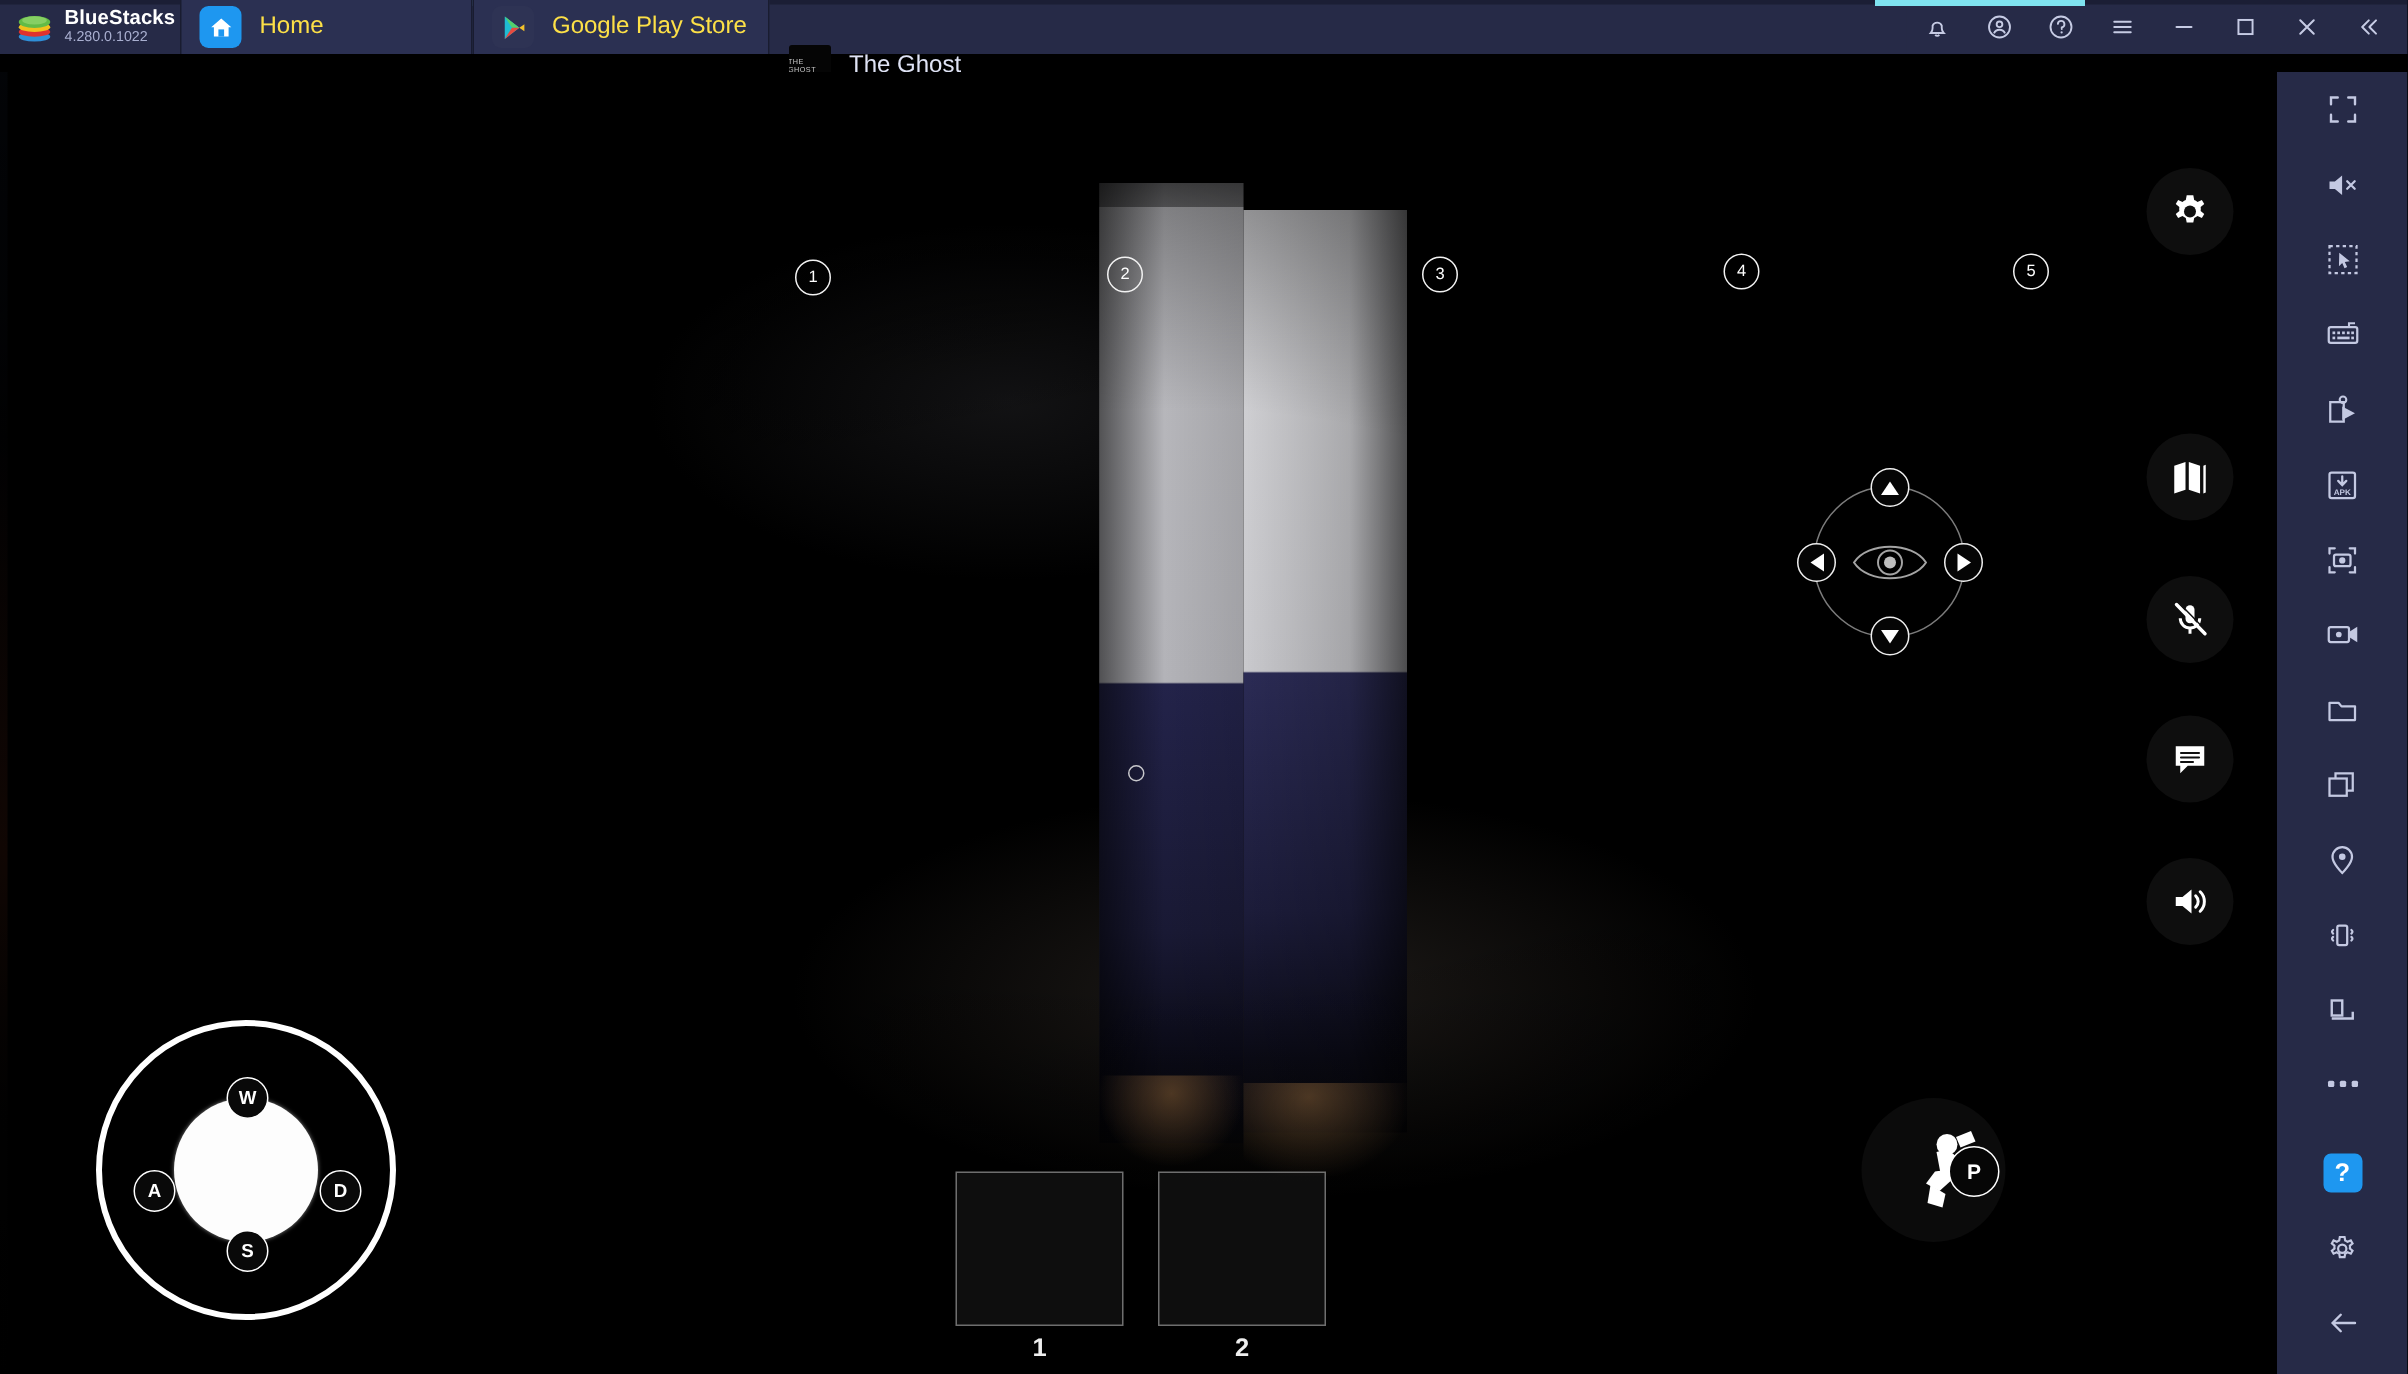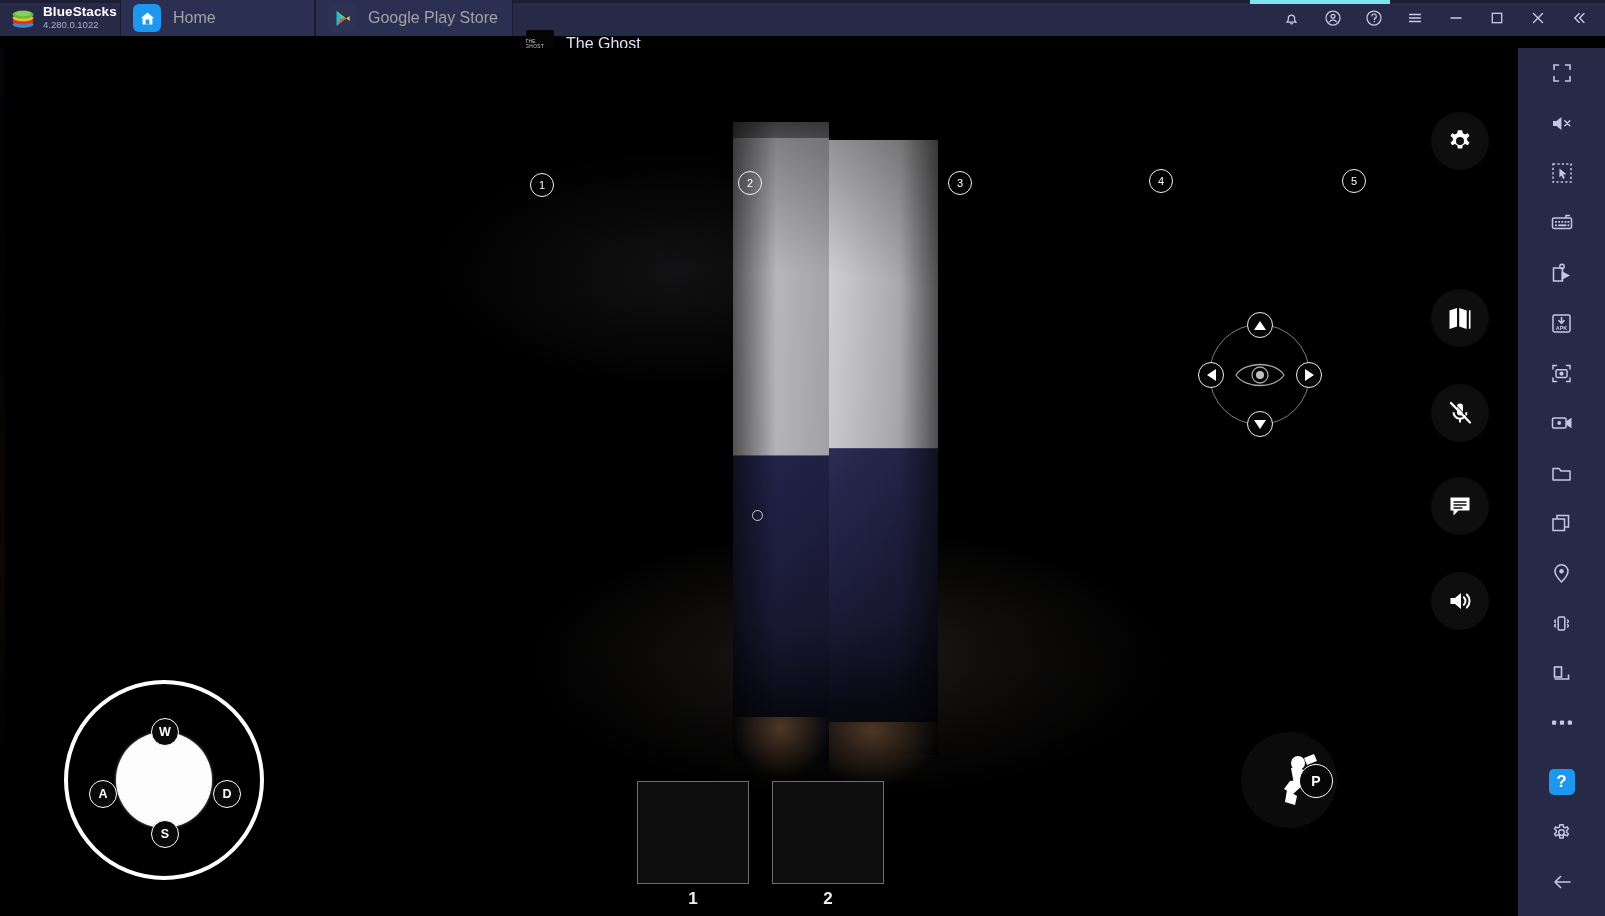--- a/index.html
+++ b/index.html
@@ -26,21 +26,21 @@
   }
   .bs-logo{width:26px;height:26px;position:relative;flex:0 0 auto;}
   .bs-name{font-size:13.5px;font-weight:bold;color:#ffffff;line-height:14px;letter-spacing:.1px;}
   .bs-ver{font-size:9.5px;color:#a9afd0;line-height:12px;}
   .tab{
     display:flex;align-items:center;gap:12px;padding:0 16px 0 12px;
     border-left:1px solid #191c30;border-right:1px solid #191c30;
     background:#2b3052;box-sizing:border-box;cursor:pointer;position:relative;
   }
   .tab.active{background:#30355c;}
-  .tab .tlabel{font-size:16px;color:#a3a3a3;white-space:nowrap;}
+  .tab .tlabel{font-size:16px;color:#fde047;white-space:nowrap;}
   .tab.active .tlabel{color:#dfe3f5;}
   #tab-home{width:195px;}
   #tab-play{width:198px;}
   #tab-ghost{width:197px;margin-top:44px;}
   .tabicon{width:28px;height:28px;border-radius:6px;flex:0 0 auto;position:relative;overflow:hidden;}
   .ic-home{background:#1e97f0;display:flex;align-items:center;justify-content:center;}
   .ic-play{background:#2e3354;display:flex;align-items:center;justify-content:center;}
   .ic-ghost{background:#050505;border-radius:2px;display:flex;align-items:center;justify-content:center;}
   .ic-ghost span{font-size:4.6px;color:#c8c8c8;letter-spacing:.3px;transform:scale(1.05);}
   #topbar-spacer{flex:1 1 auto;background:#262a47;}

